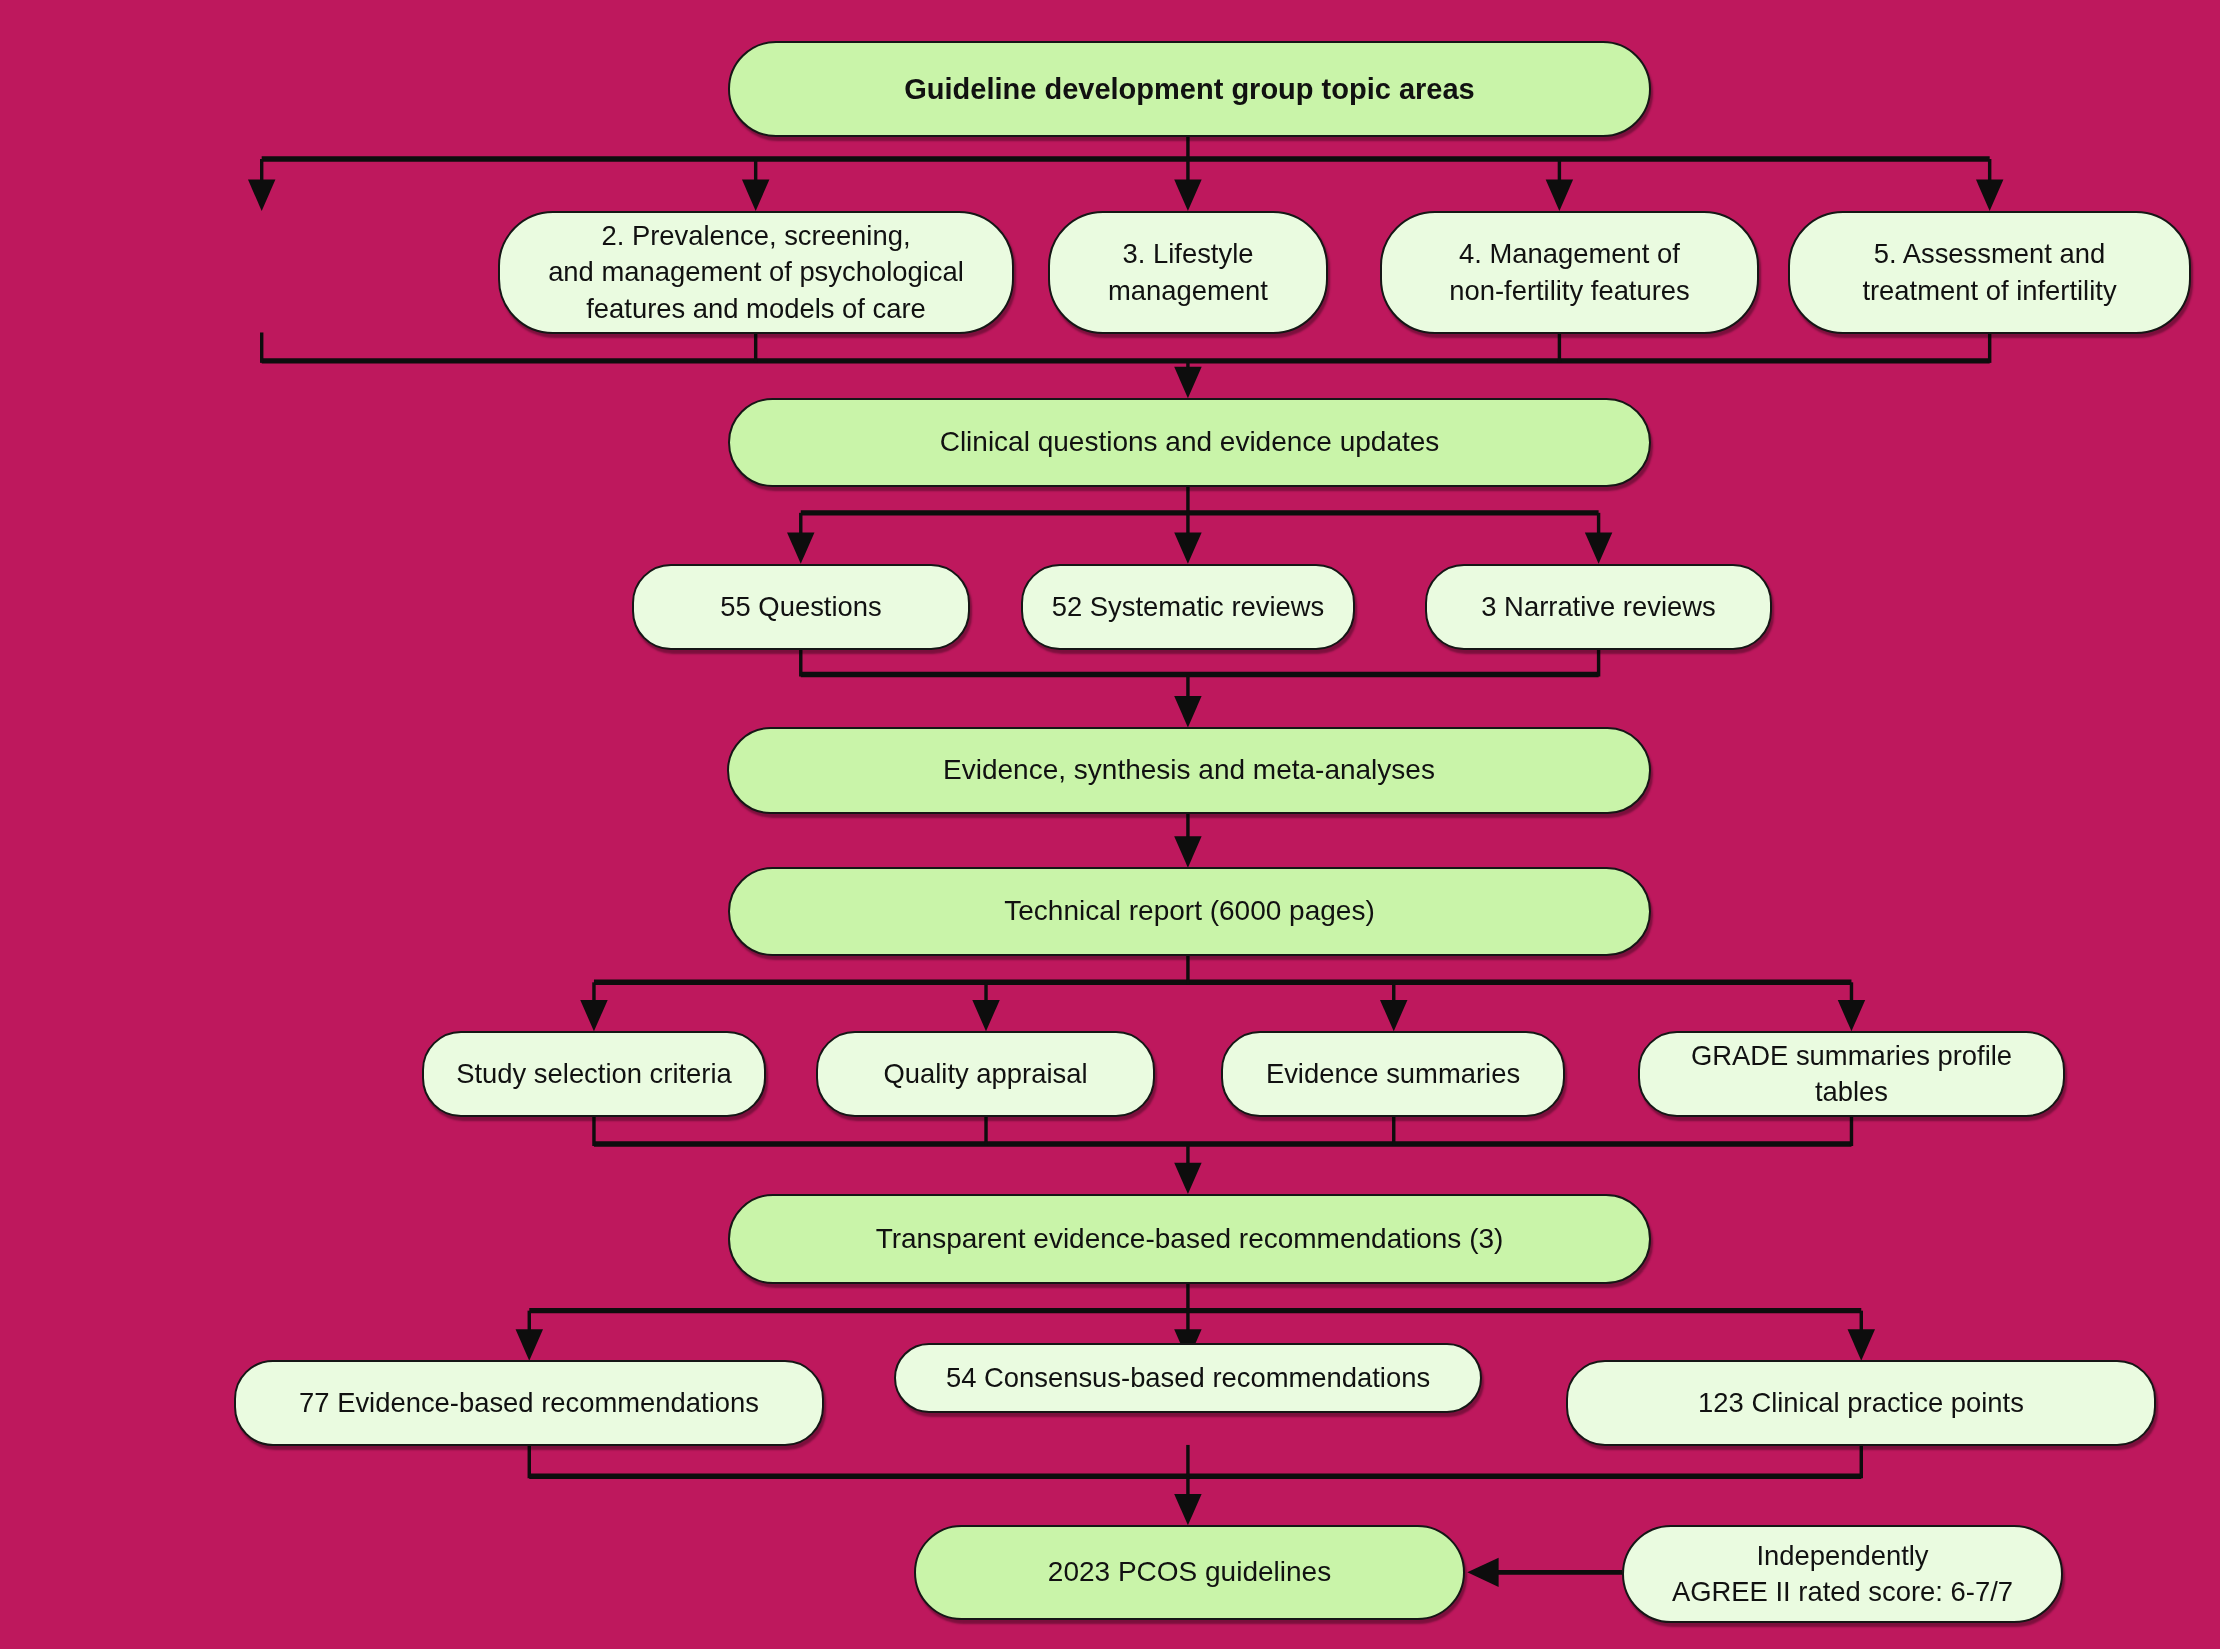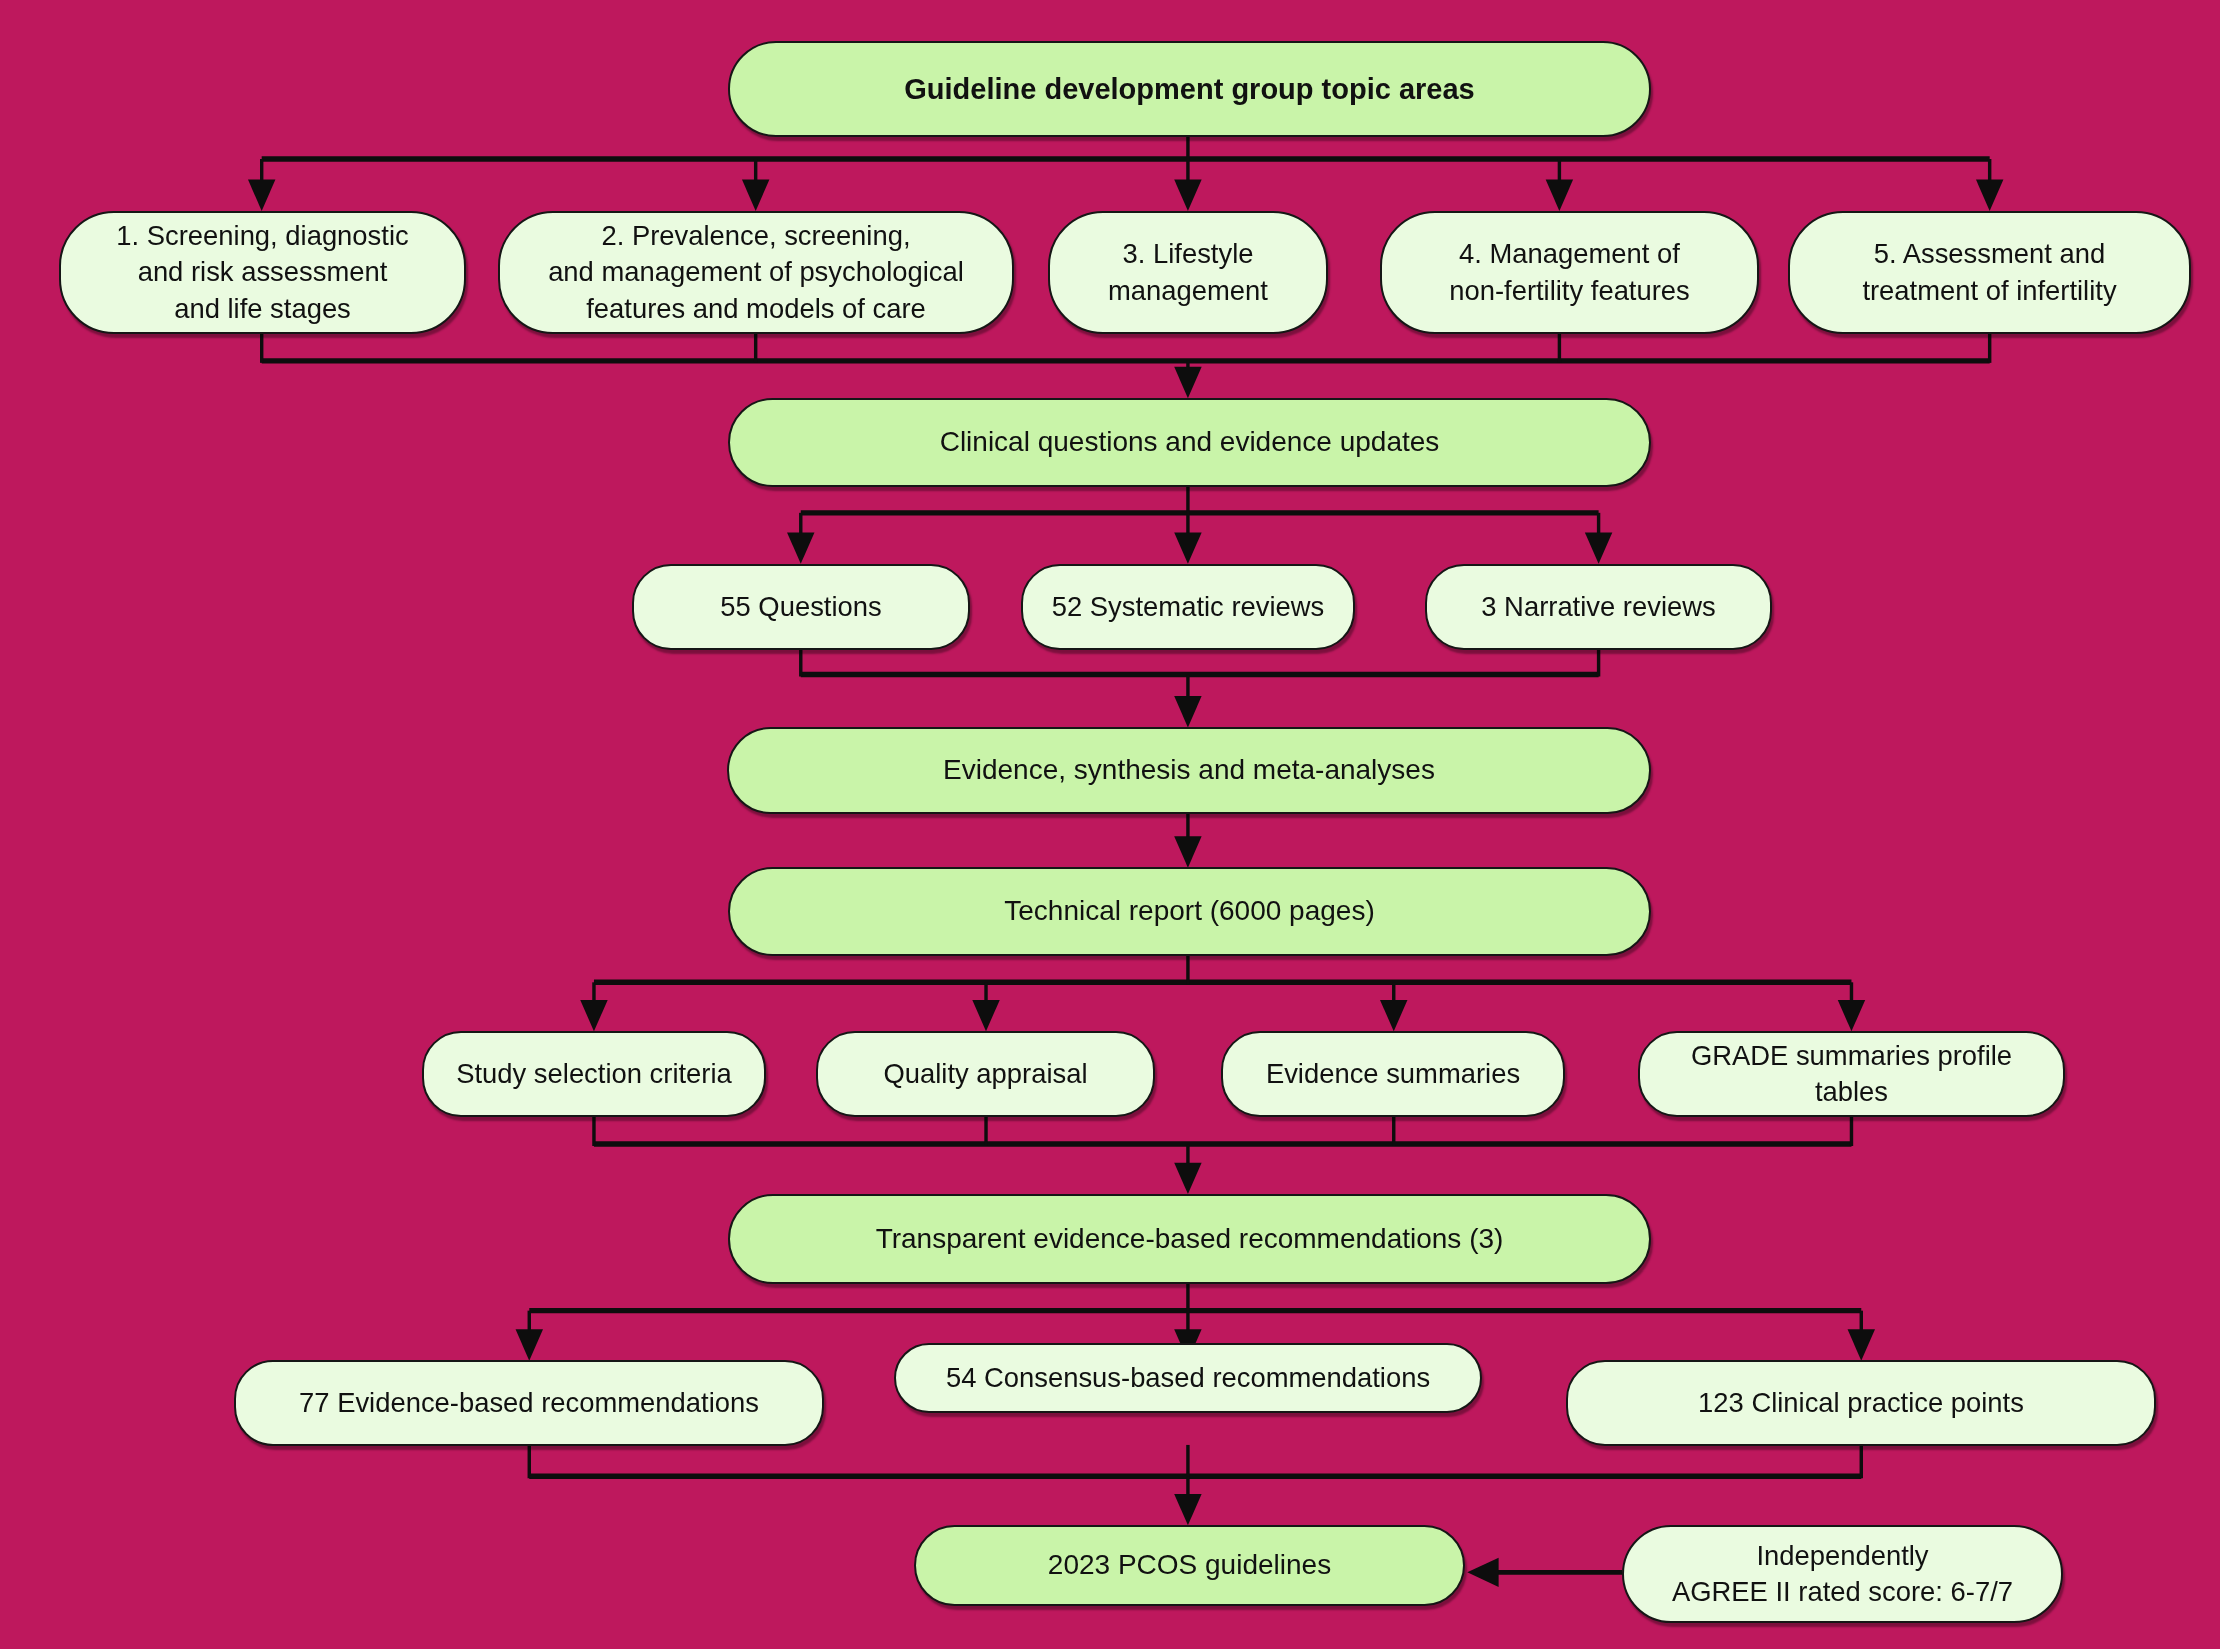--- a/index.html
+++ b/index.html
@@ -102,25 +102,22 @@
   <div class="node dark title-node" style="left:728px; top:41px;  width:923px; height:96px; border-radius:48px;">Guideline development group topic areas</div>
 
   <div class="node dark" style="left:728px; top:398px; width:923px; height:89px; border-radius:45px;">Clinical questions and evidence updates</div>
 
   <div class="node dark" style="left:727px; top:727px; width:924px; height:87px; border-radius:44px;">Evidence, synthesis and  meta-analyses</div>
 
   <div class="node dark" style="left:728px; top:867px; width:923px; height:89px; border-radius:45px;">Technical report (6000 pages)</div>
 
   <div class="node dark" style="left:728px; top:1194px; width:923px; height:90px; border-radius:45px;">Transparent evidence-based recommendations (3)</div>
 
-  <div class="node dark" style="left:914px; top:1525px; width:551px; height:81px; border-radius:48px;">2023 PCOS guidelines</div>
+  <div class="node dark" style="left:914px; top:1525px; width:551px; height:95px; border-radius:48px;">2023 PCOS guidelines</div>
 
-  <div class="node light" style="left:59px;   top:211px; width:407px; height:123px; border-radius:55px;">1. Screening, diagnostic
-and risk assessment
-and life stages</div>
   <div class="node light" style="left:498px;  top:211px; width:516px; height:123px; border-radius:55px;">2. Prevalence, screening,
 and management of psychological
 features and models of care</div>
   <div class="node light" style="left:1048px; top:211px; width:280px; height:123px; border-radius:55px;">3. Lifestyle
 management</div>
   <div class="node light" style="left:1380px; top:211px; width:379px; height:123px; border-radius:55px;">4. Management of
 non-fertility features</div>
   <div class="node light" style="left:1788px; top:211px; width:403px; height:123px; border-radius:55px;">5. Assessment and
 treatment of infertility</div>
 

